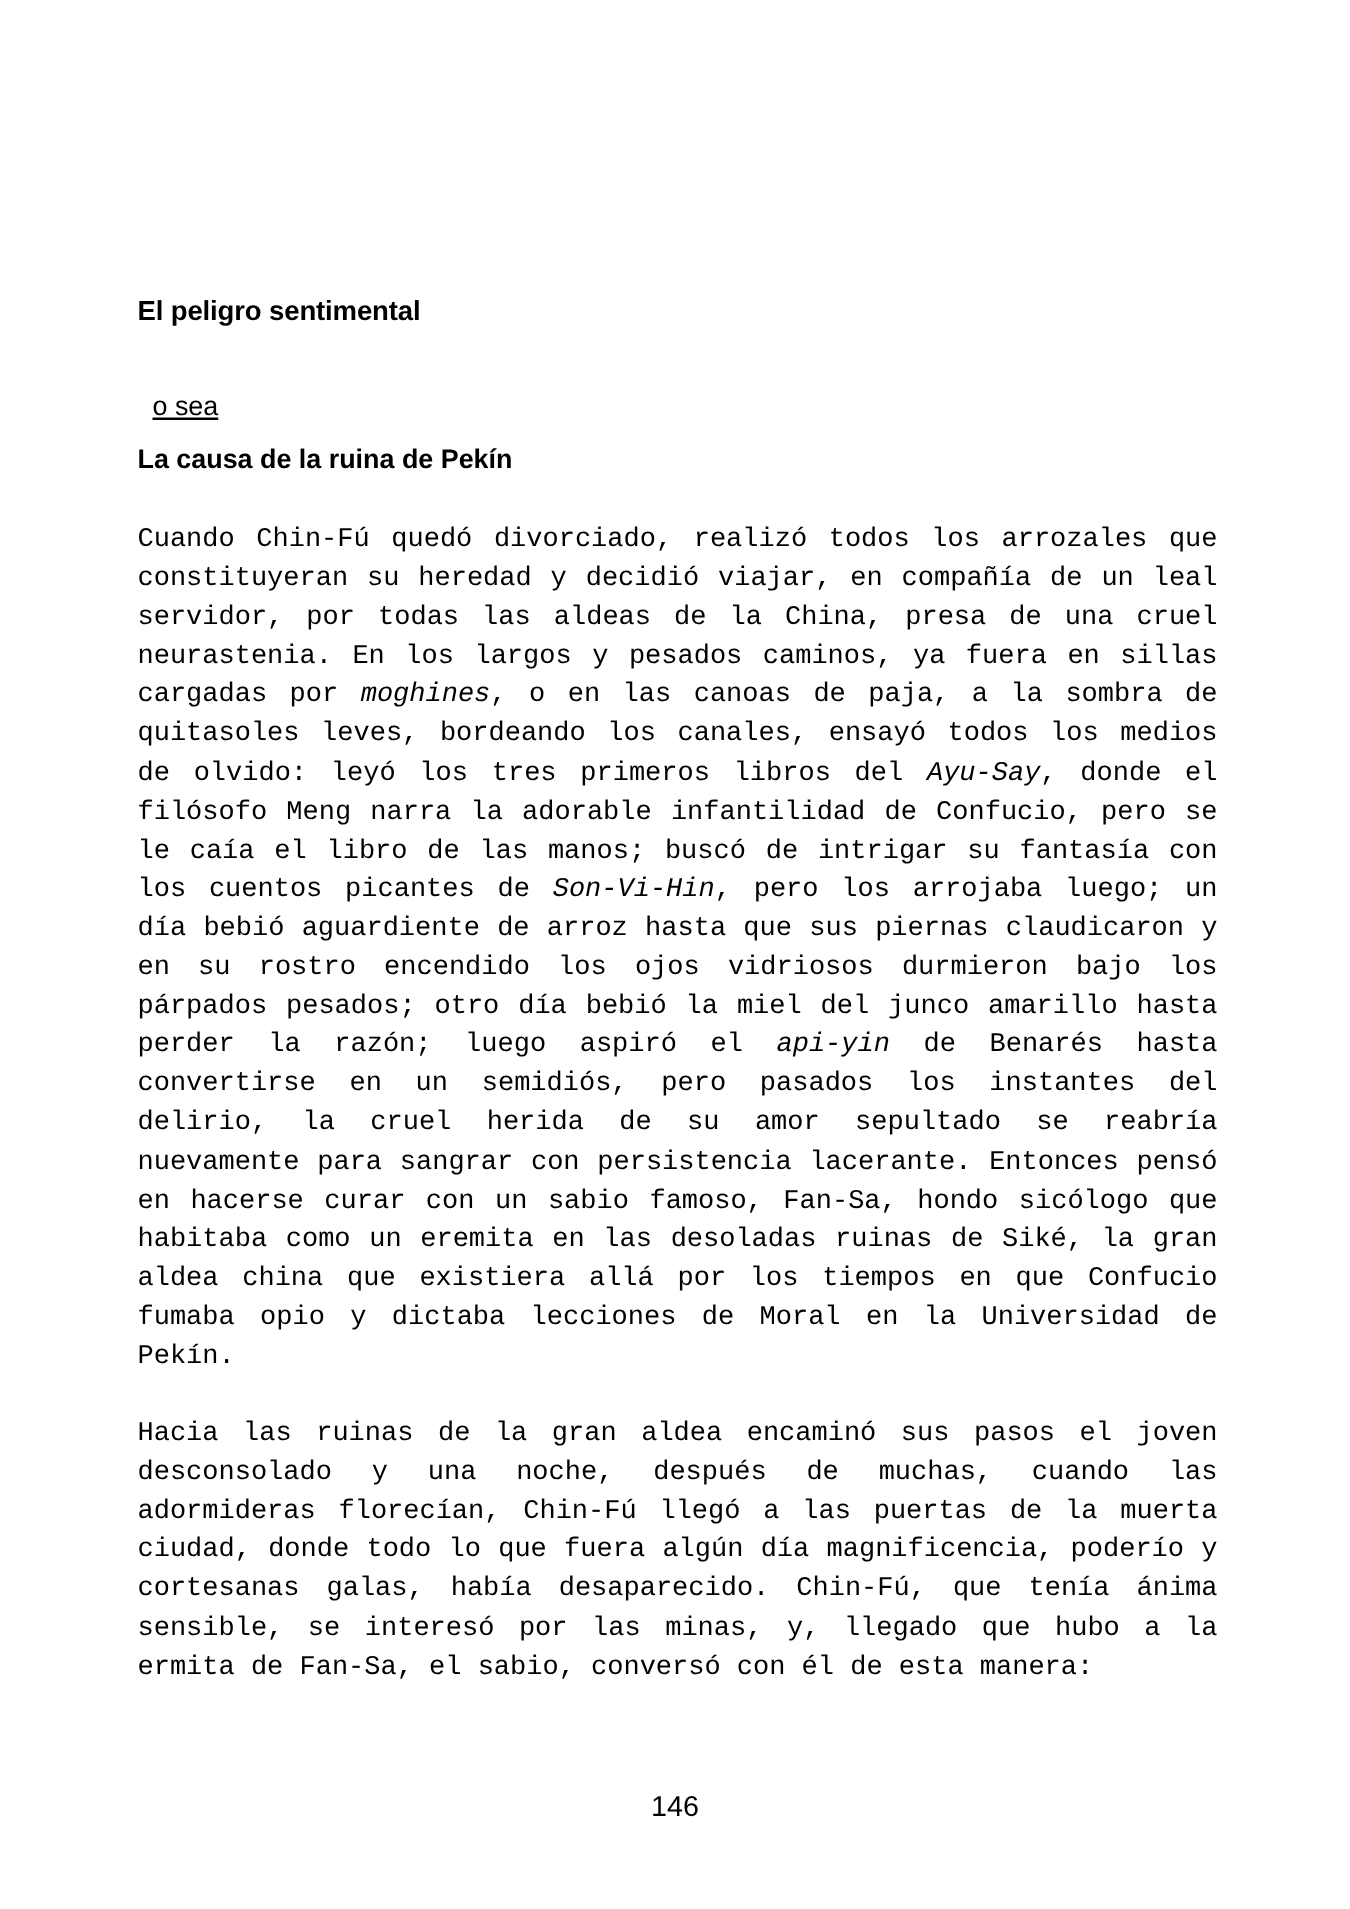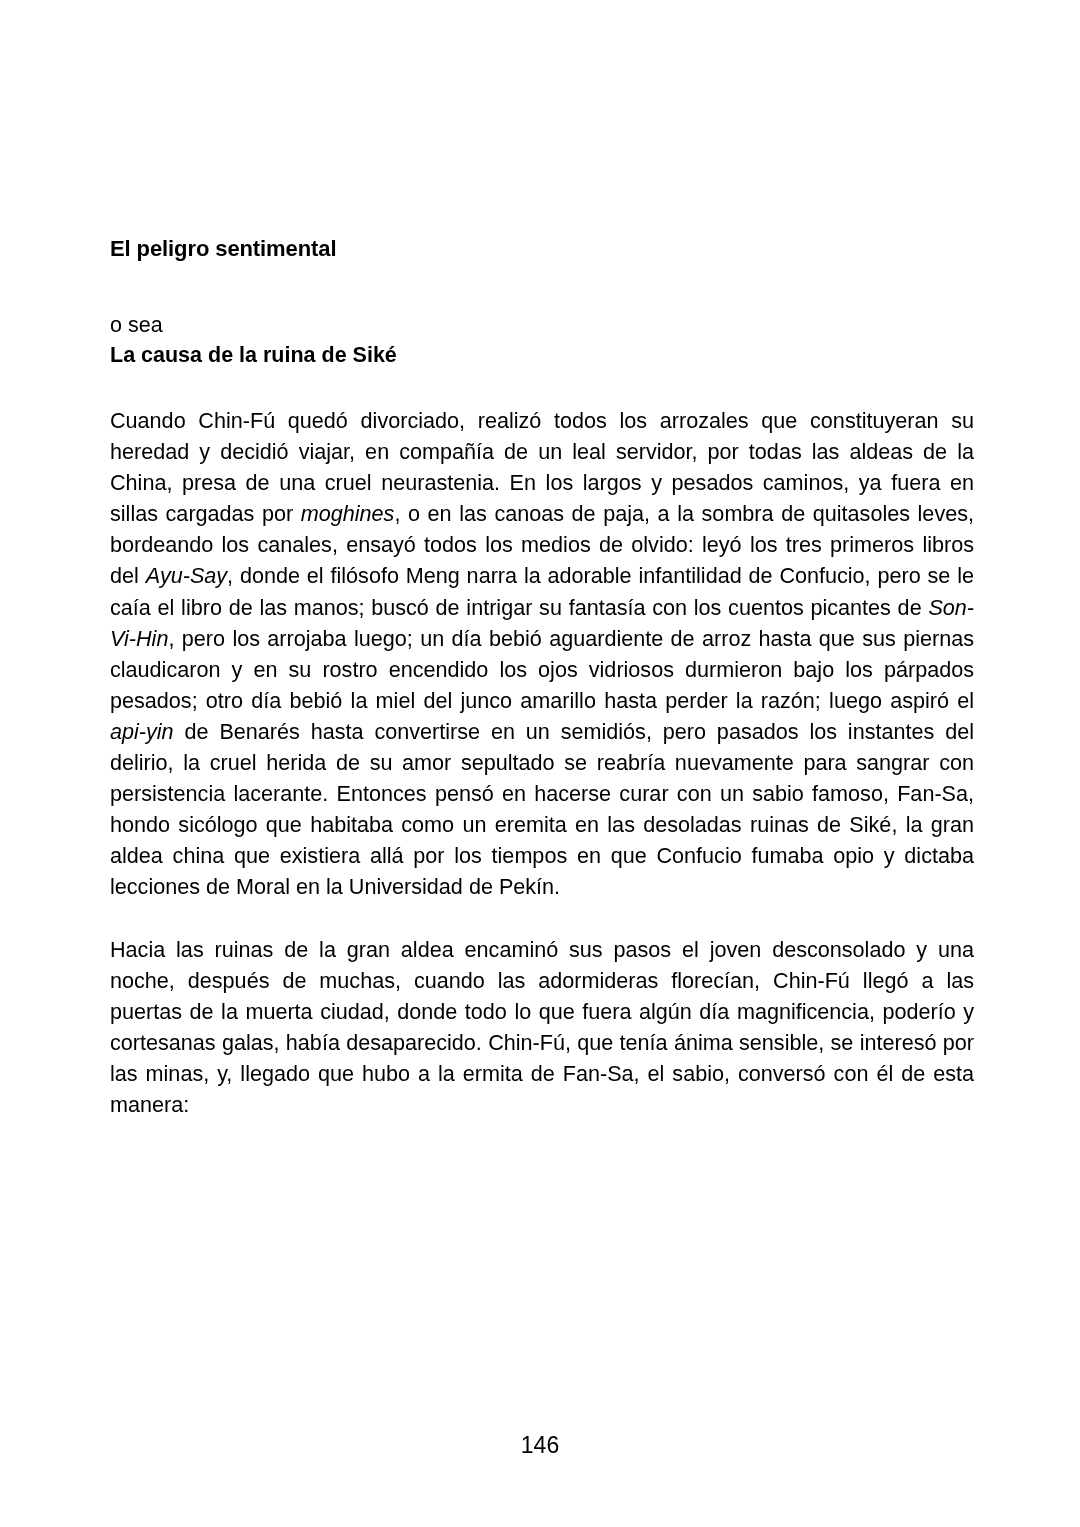--- a/index.html
+++ b/index.html
@@ -37,35 +37,37 @@
     margin: 0;
     letter-spacing: -0.1px;
   }
   .subtitle-block {
     margin-top: 44px;
   }
   .subtitle-lead {
     font-size: 21.5px;
     font-weight: normal;
     line-height: 30px;
-    margin: 0;
+    margin: 12px;
+    text-decoration: underline;
   }
   .subtitle-main {
     font-size: 21.5px;
     font-weight: bold;
     line-height: 31px;
     margin: 0;
   }
   .body-para {
     font-size: 21.6px;
     line-height: 31.1px;
     text-align: justify;
     text-justify: inter-word;
     margin: 0;
     hyphens: none;
+    font-family: Liberation Mono, monospace;
   }
   .para-gap-large {
     margin-top: 34px;
   }
   .para-gap-mid {
     margin-top: 31px;
   }
   .body-para em {
     font-style: italic;
   }
@@ -83,21 +85,21 @@
 <body>
 
 <div class="page">
 
   <div class="content">
 
     <h1 class="doc-title">El peligro sentimental</h1>
 
     <div class="subtitle-block">
       <p class="subtitle-lead">o sea</p>
-      <p class="subtitle-main">La causa de la ruina de Siké</p>
+      <p class="subtitle-main">La causa de la ruina de Pekín</p>
     </div>
 
     <p class="body-para para-gap-large"><span>Cuando Chin-Fú quedó divorciado, realizó todos los arrozales que constituyeran su heredad y decidió viajar, en compañía de un leal servidor, por todas las aldeas de la China, presa de una cruel neurastenia. En los largos y pesados caminos, ya fuera en sillas cargadas por </span><em>moghines</em><span>, o en las canoas de paja, a la sombra de quitasoles leves, bordeando los canales, ensayó todos los medios de olvido: leyó los tres primeros libros del </span><em>Ayu-Say</em><span>, donde el filósofo Meng narra la adorable infantilidad de Confucio, pero se le caía el libro de las manos; buscó de intrigar su fantasía con los cuentos picantes de </span><em>Son-Vi-Hin</em><span>, pero los arrojaba luego; un día bebió aguardiente de arroz hasta que sus piernas claudicaron y en su rostro encendido los ojos vidriosos durmieron bajo los párpados pesados; otro día bebió la miel del junco amarillo hasta perder la razón; luego aspiró el </span><em>api-yin</em><span> de Benarés hasta convertirse en un semidiós, pero pasados los instantes del delirio, la cruel herida de su amor sepultado se reabría nuevamente para sangrar con persistencia lacerante. Entonces pensó en hacerse curar con un sabio famoso, Fan-Sa, hondo sicólogo que habitaba como un eremita en las desoladas ruinas de Siké, la gran aldea china que existiera allá por los tiempos en que Confucio fumaba opio y dictaba lecciones de Moral en la Universidad de Pekín.</span></p>
 
     <p class="body-para para-gap-mid">Hacia las ruinas de la gran aldea encaminó sus pasos el joven desconsolado y una noche, después de muchas, cuando las adormideras florecían, Chin-Fú llegó a las puertas de la muerta ciudad, donde todo lo que fuera algún día magnificencia, poderío y cortesanas galas, había desaparecido. Chin-Fú, que tenía ánima sensible, se interesó por las minas, y, llegado que hubo a la ermita de Fan-Sa, el sabio, conversó con él de esta manera:</p>
 
 
   </div>
 
   <div class="page-number">146</div>

